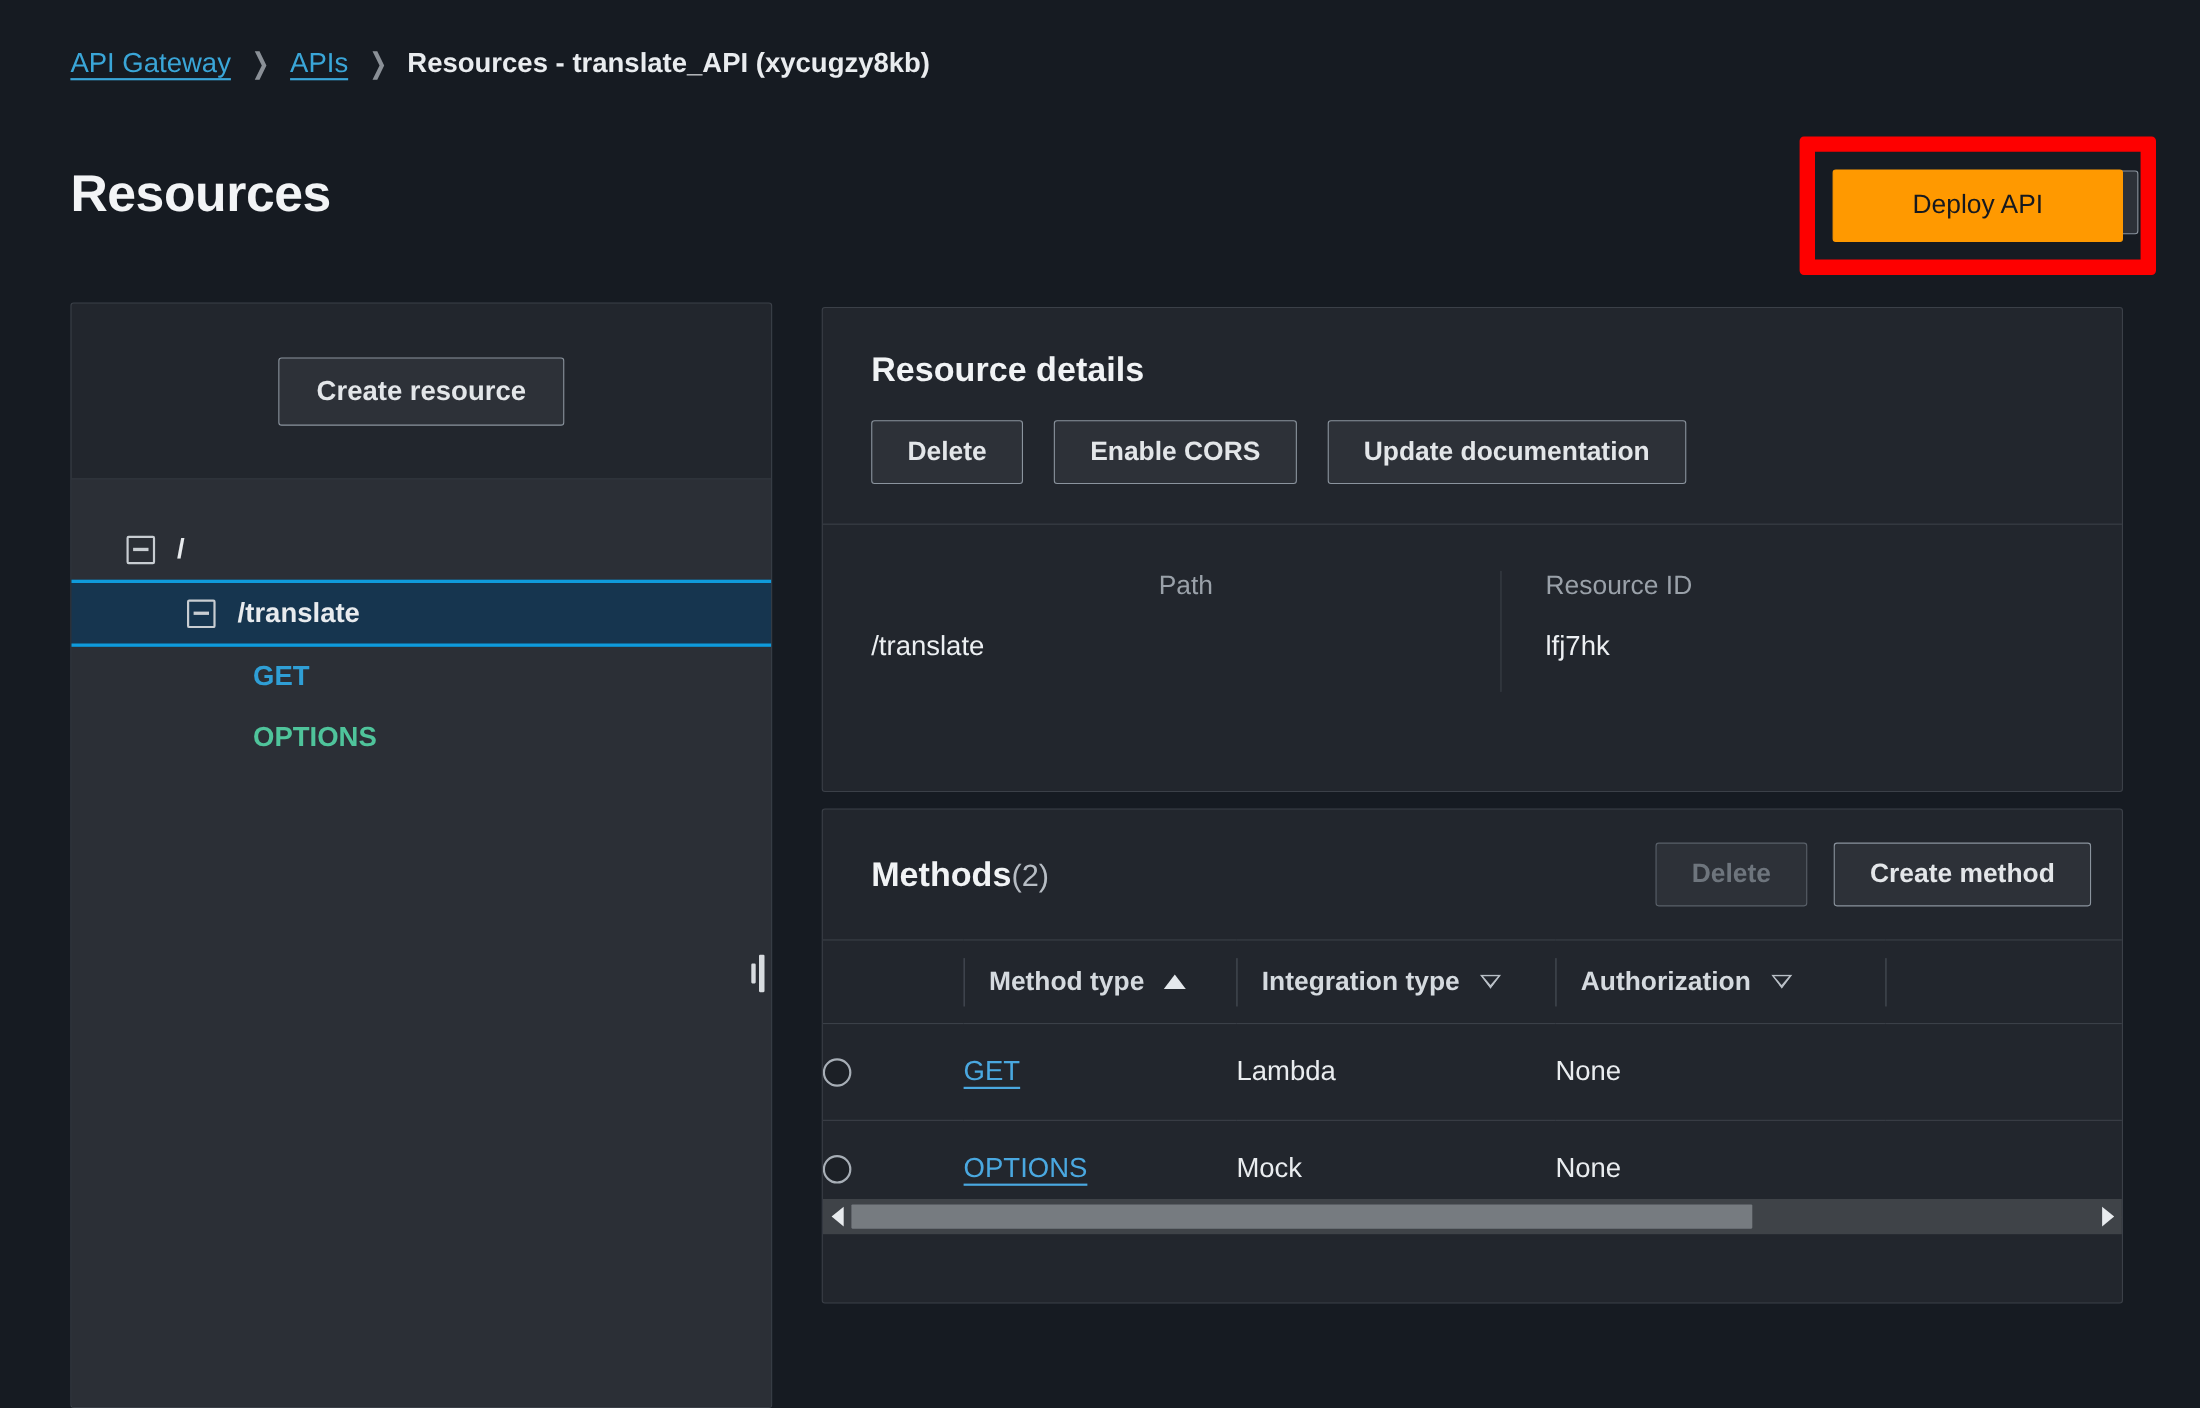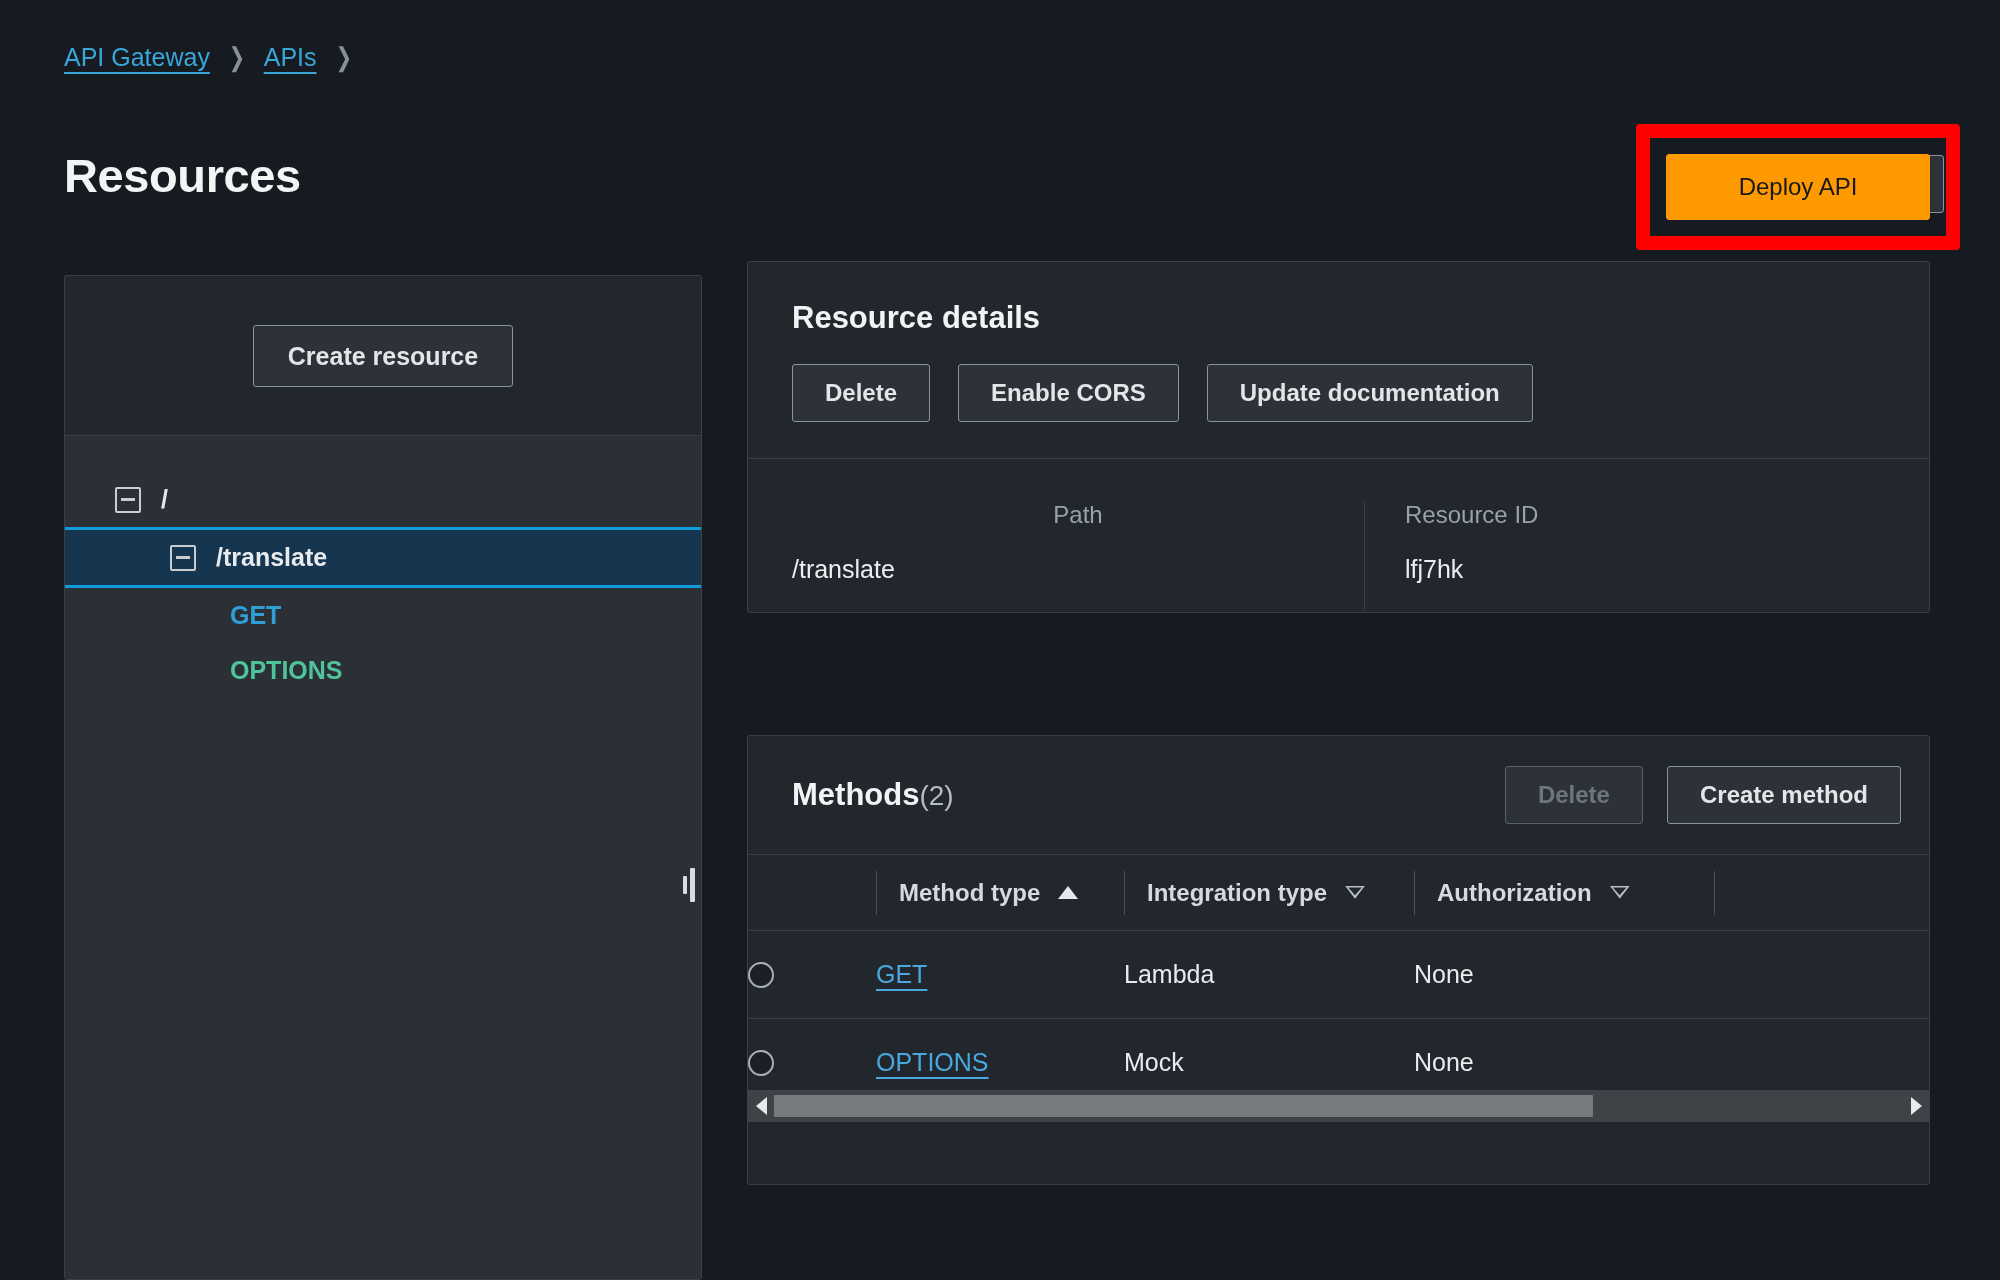--- a/index.html
+++ b/index.html
@@ -219,23 +219,23 @@
     position: absolute;
     background: #d8dce0;
     border-radius: 1px;
   }
   .splitter i.a { left: 0px; top: 8px; width: 4px; height: 18px; }
   .splitter i.b { left: 7px; top: 0px; width: 5px; height: 34px; }
 
   
   #resource-details-panel {
     left: 747px;
-    top: 261px;
+    top: 279px;
     width: 1183px;
-    height: 352px;
+    height: 441px;
   }
   .section-title {
     font-size: 31px;
     font-weight: bold;
     color: #f1f3f5;
   }
   .rd-top { padding: 38px 44px 0 44px; }
   .rd-buttons {
     display: flex;
     gap: 28px;
@@ -400,20 +400,21 @@
 </head>
 <body>
 
 <div id="page">
 
   <nav class="breadcrumb">
     <span class="crumb-link">API Gateway</span>
     <span class="crumb-sep">❯</span>
     <span class="crumb-link">APIs</span>
     <span class="crumb-sep">❯</span>
+    <span class="crumb-current">Resources - translate_API (xycugzy8kb)</span>
   </nav>
 
   <h1 class="page-title">Resources</h1>
 
   <div class="header-actions">
     <button class="btn" id="api-actions-btn">
       <span>API actions</span>
       <span class="caret-down"></span>
     </button>
   </div>

